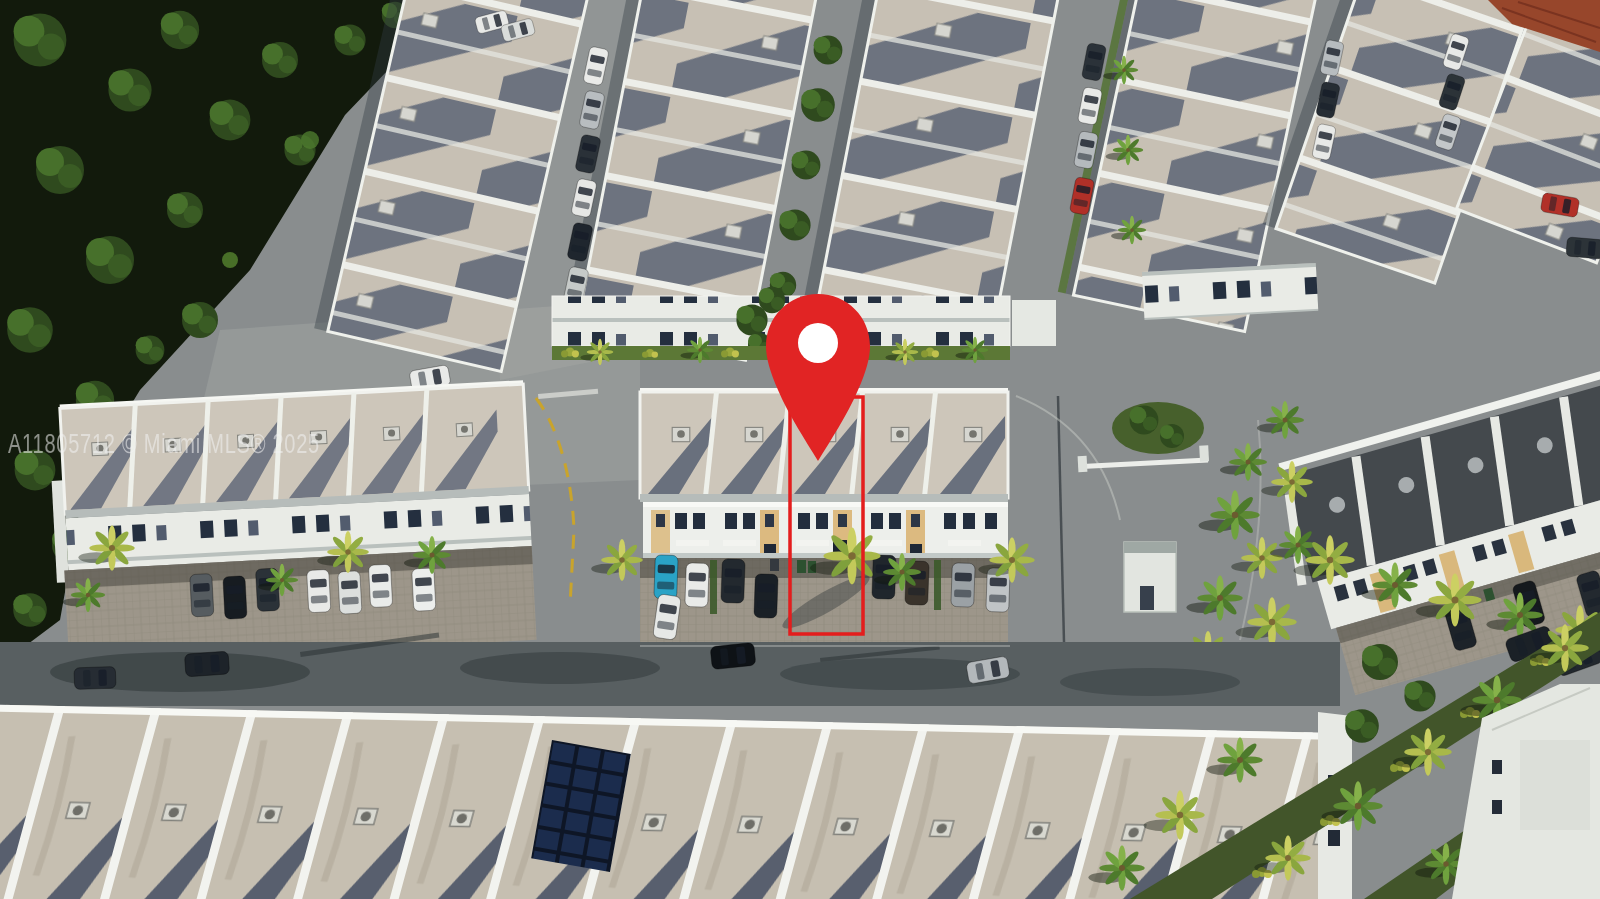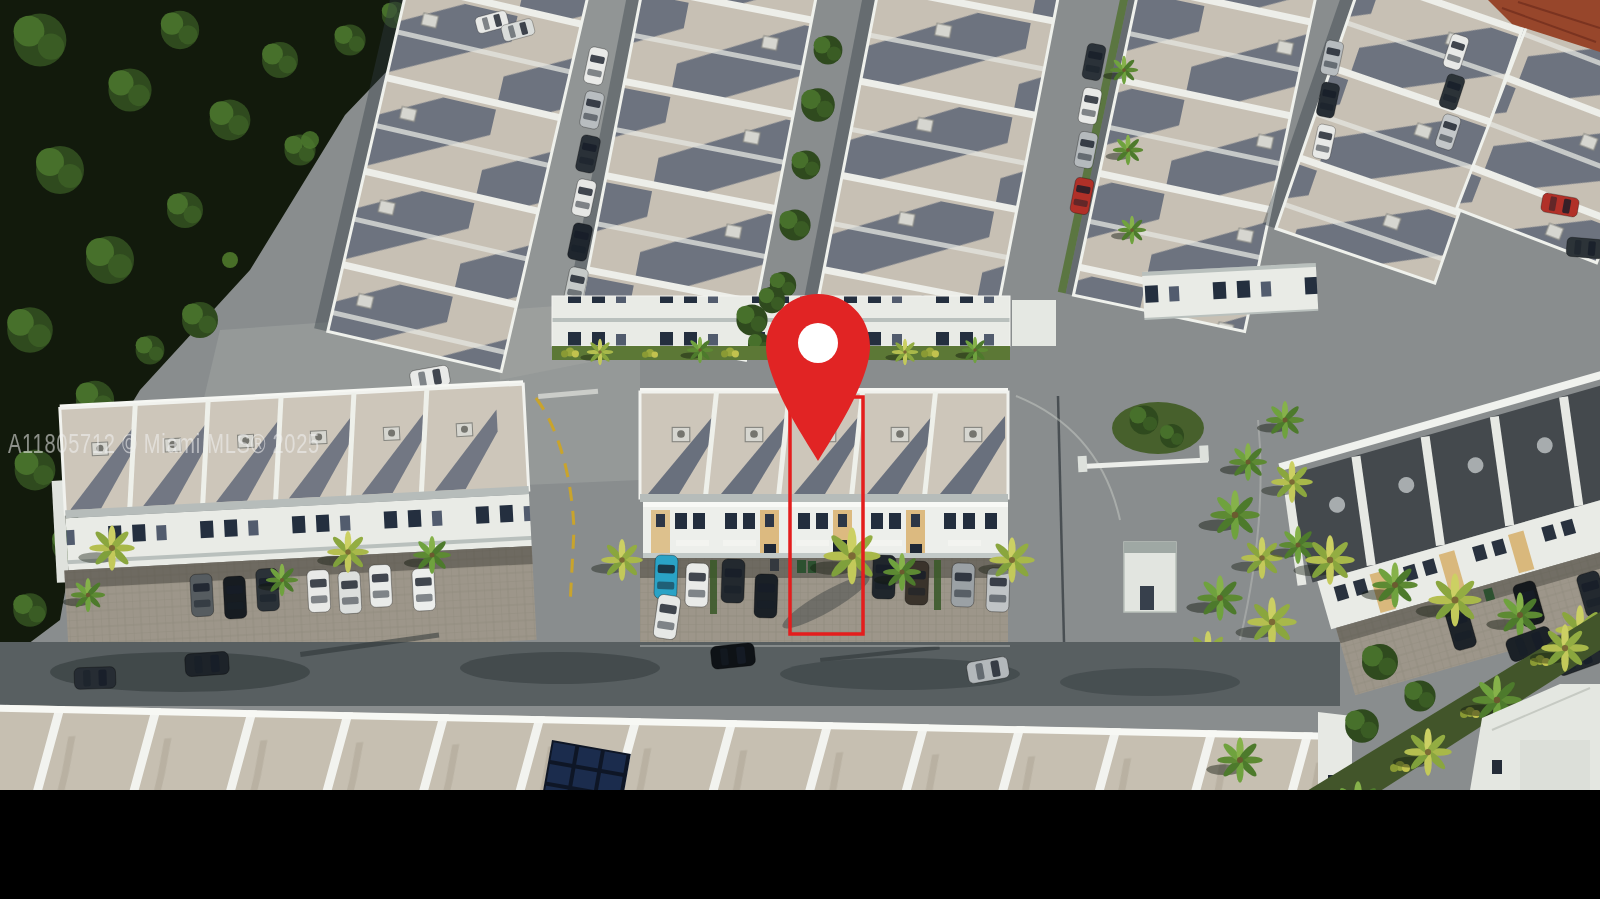--- a/index.html
+++ b/index.html
@@ -1,16 +1,16 @@
 <!DOCTYPE html>
 <html><head>
 <meta charset="utf-8">
 <style>
   html,body{margin:0;padding:0;background:#000;}
-  .stage{position:relative;width:1600px;height:790px;overflow:hidden;
+  .stage{position:relative;width:1600px;height:899px;overflow:hidden;
          font-family:"Liberation Sans",sans-serif;background:#898d8e;}
   .stage svg{position:absolute;left:0;top:0;display:block;}
 </style>
 </head>
 <body>
 
 <div class="stage">
 <svg width="1600" height="899" viewBox="0 0 1600 899" xmlns="http://www.w3.org/2000/svg">
 <defs>
 

